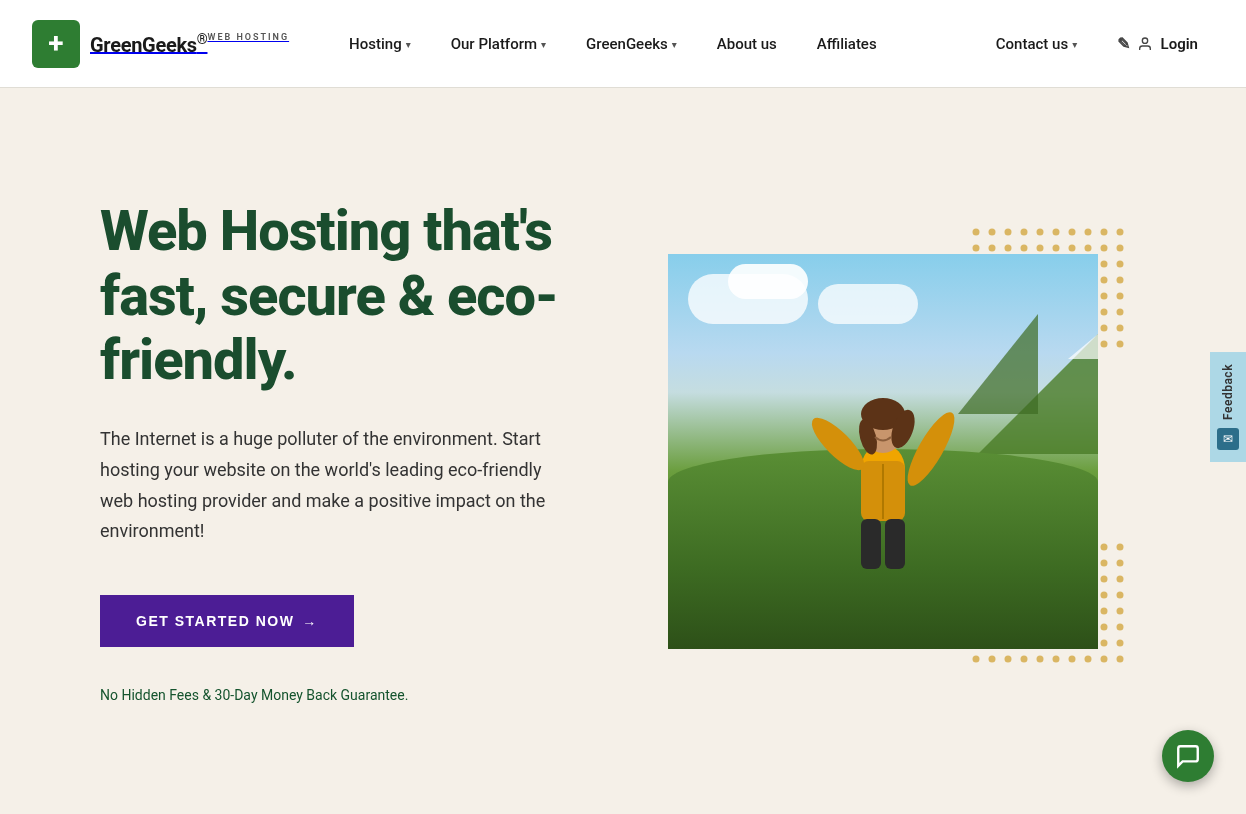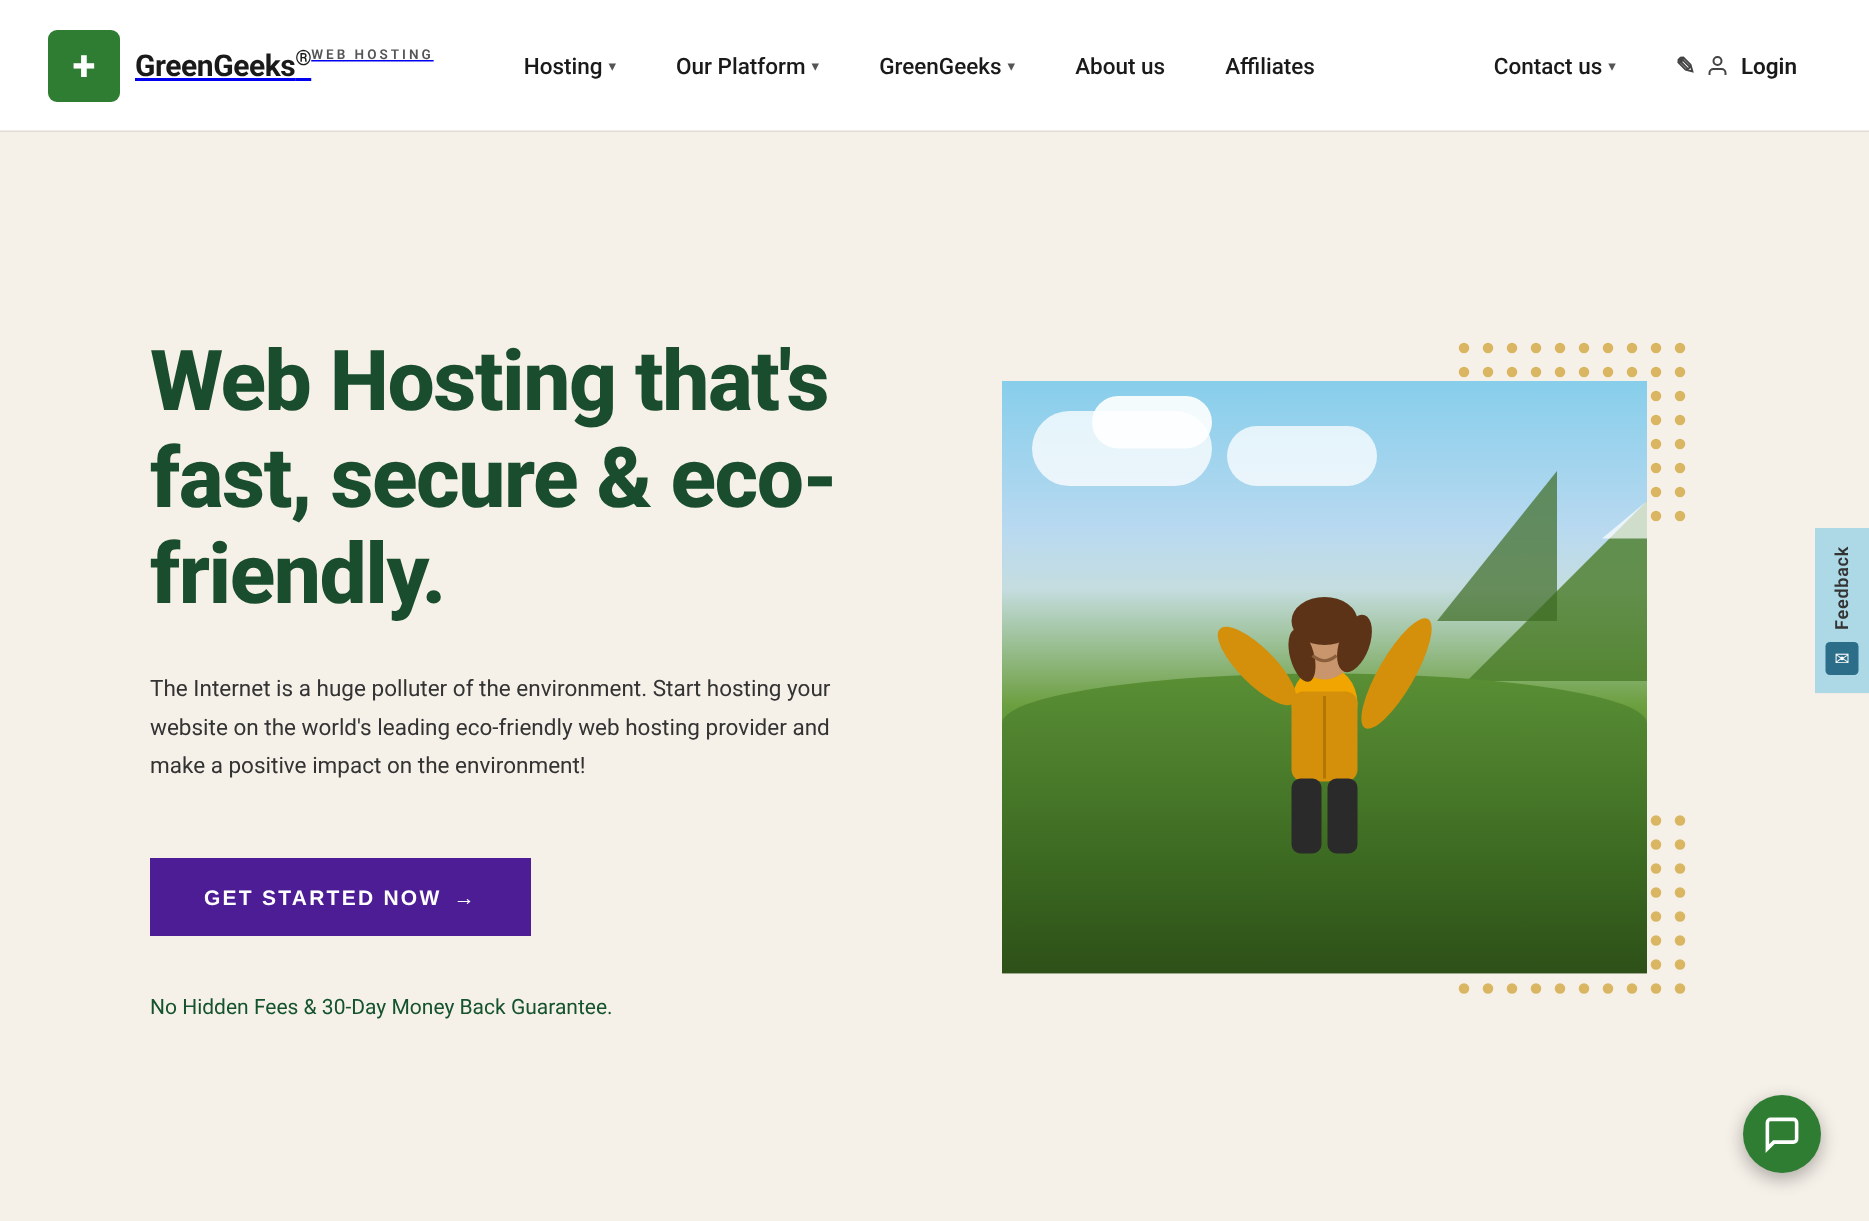--- a/index.html
+++ b/index.html
@@ -155,21 +155,21 @@
     .hero-title {
       font-size: 56px;
       font-weight: 800;
       color: #1a4d2e;
       line-height: 1.15;
       margin-bottom: 32px;
       letter-spacing: -1px;
     }
 
     .hero-description {
-      font-size: 15px;
+      font-size: 18px;
       color: #333;
       line-height: 1.7;
       margin-bottom: 48px;
       max-width: 460px;
     }
 
     .cta-button {
       display: inline-flex;
       align-items: center;
       gap: 8px;

